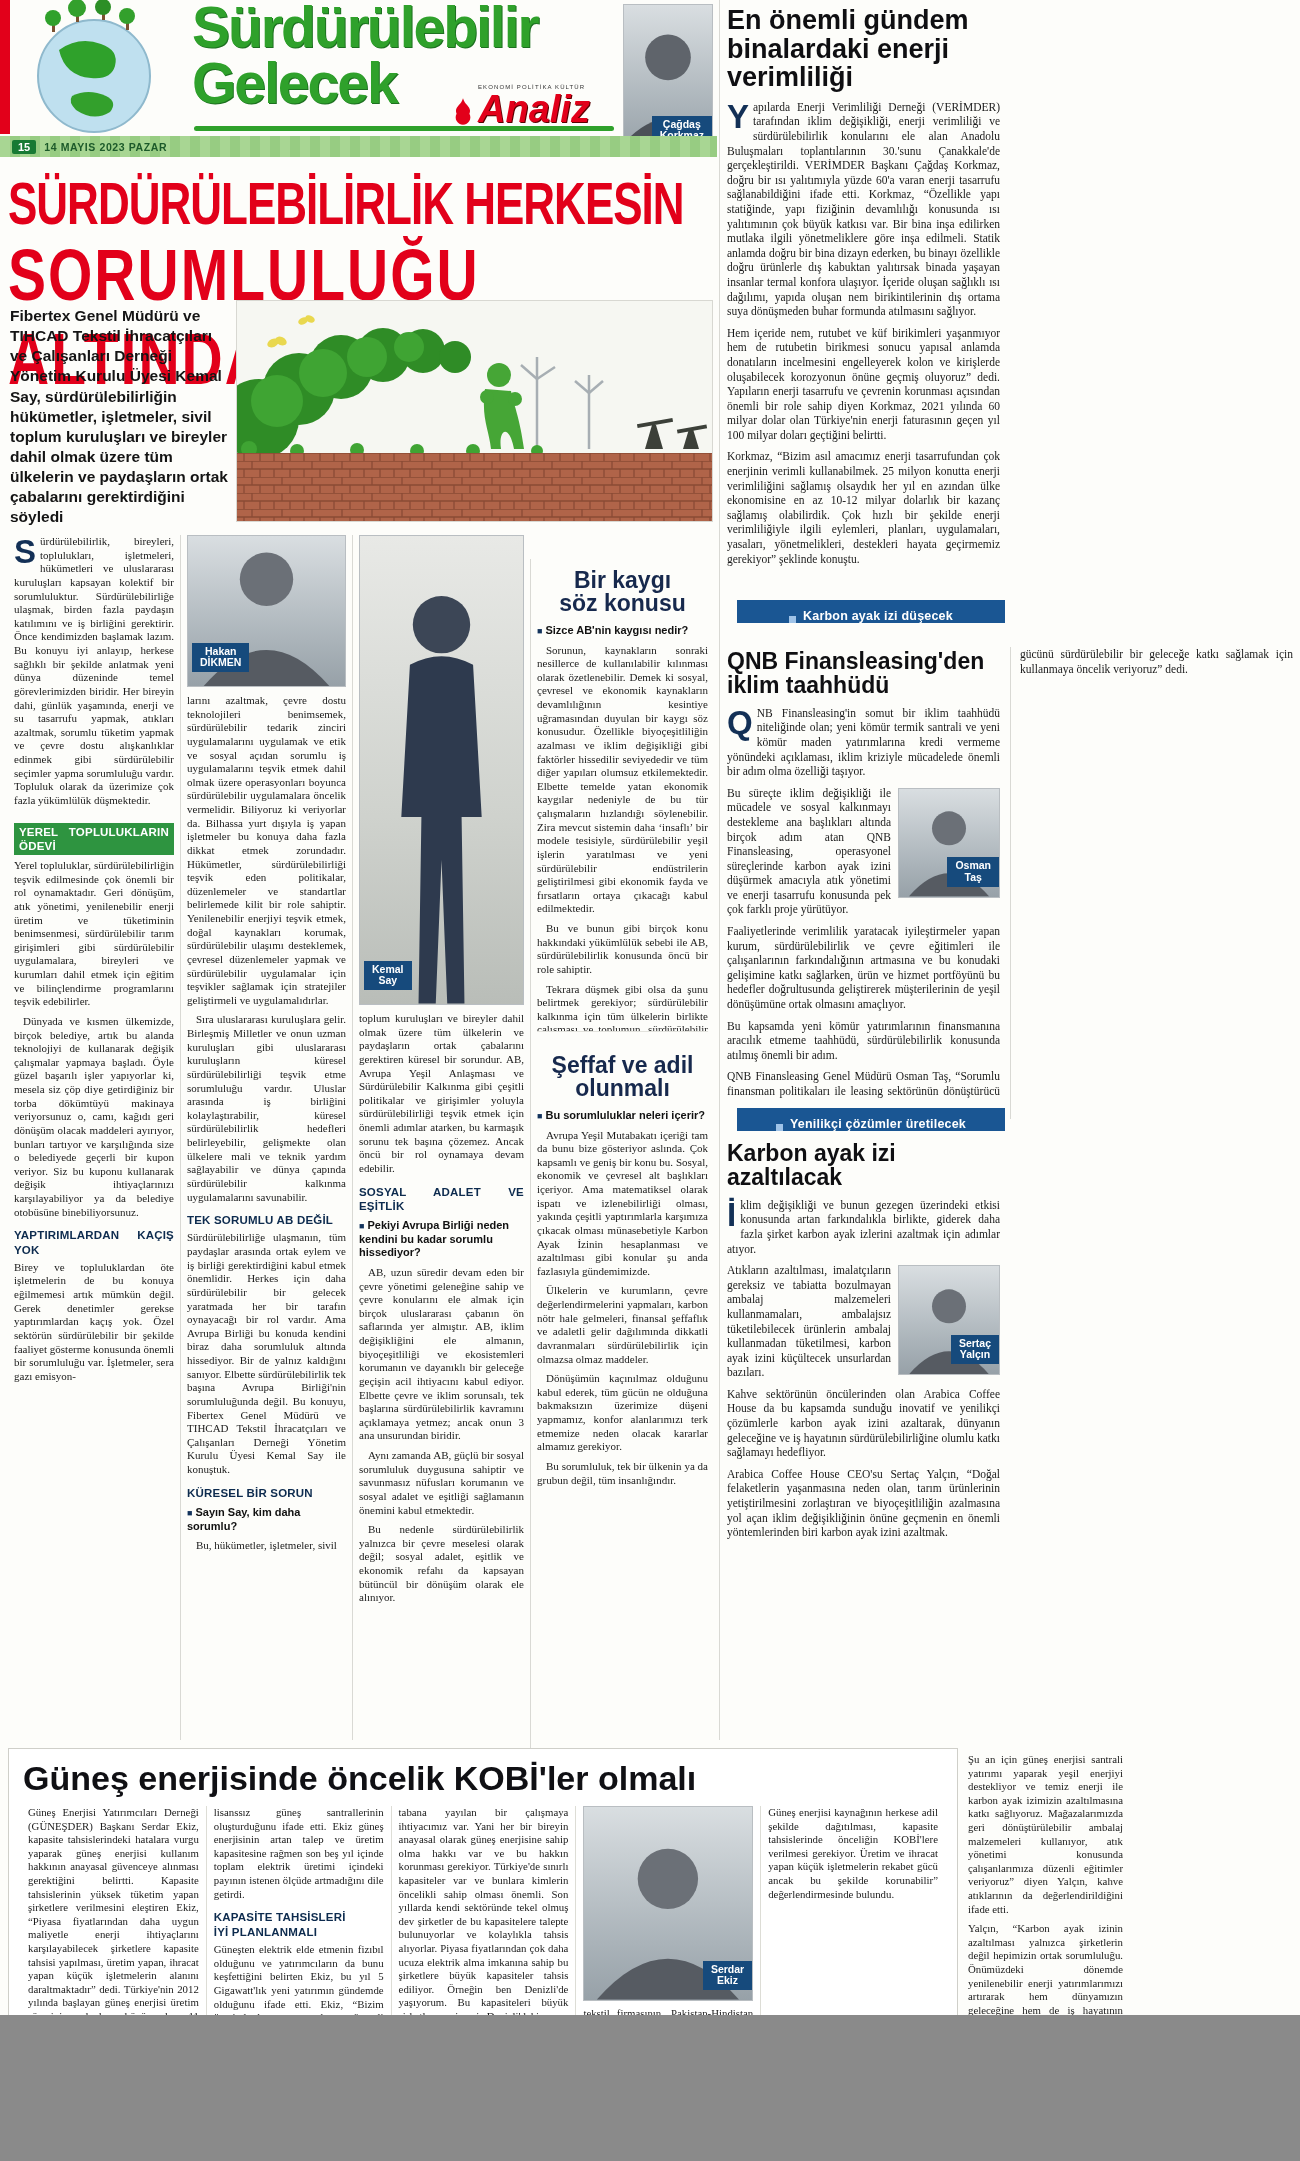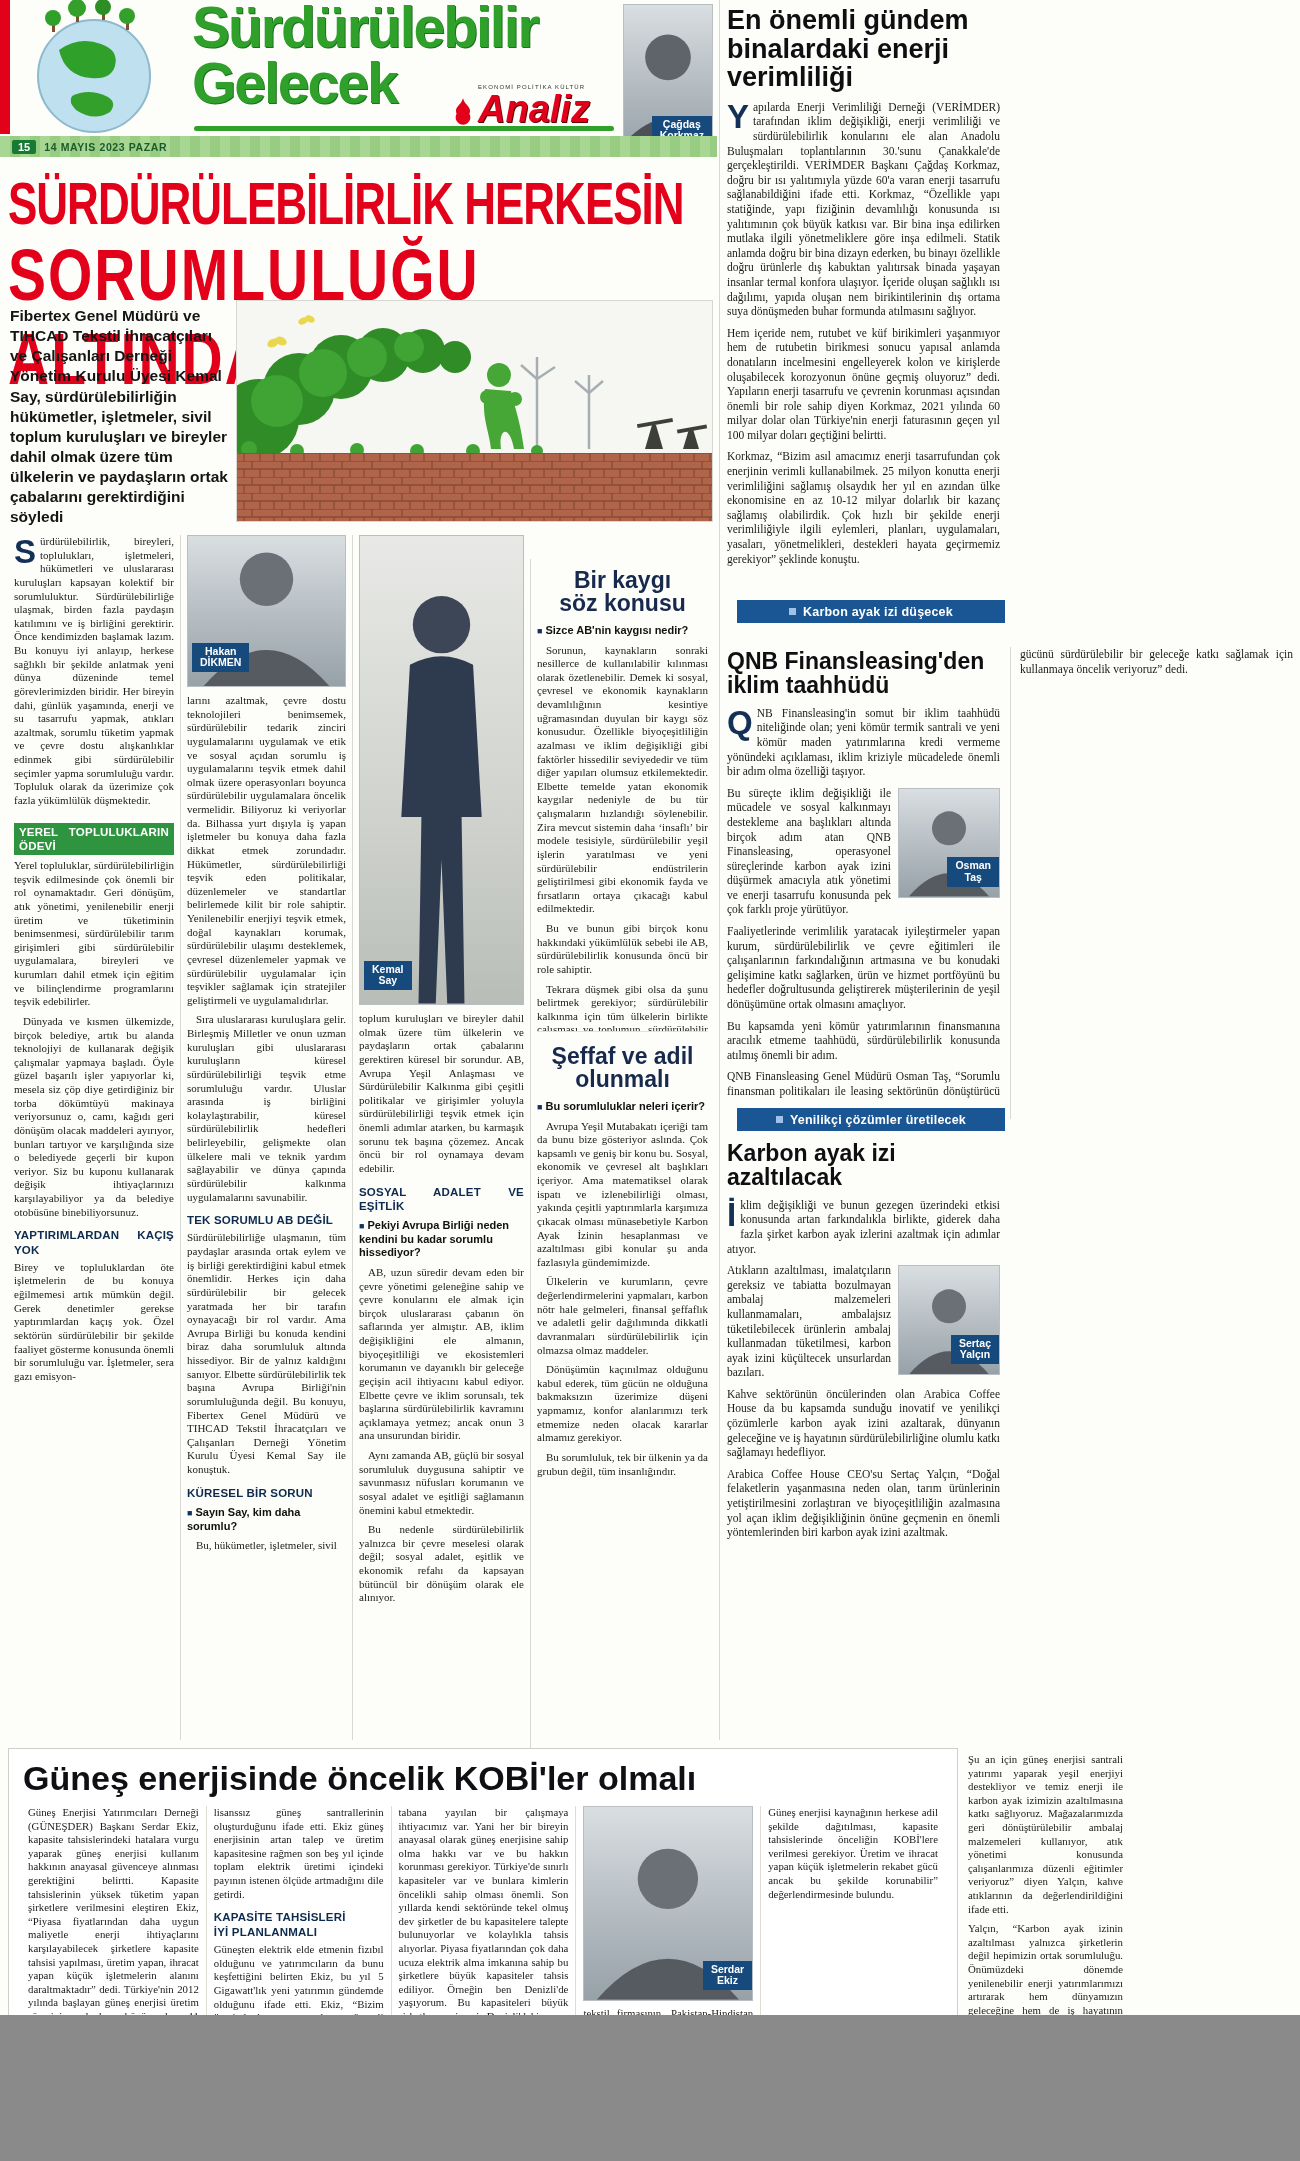--- a/index.html
+++ b/index.html
@@ -89,21 +89,21 @@
   .r1 { left:727px; top:4px; width:566px; height:592px; }
   .r1 h2 { font-size:27px; line-height:1.06; }
   .r2 { left:727px; top:647px; width:566px; height:472px; }
   .r2 h2, .r3 h2 { font-size:23px; line-height:1.06; }
   .r3 { left:727px; top:1139px; width:566px; height:600px; }
   .r3b { left:968px; top:1753px; width:324px; height:398px; column-count:2; column-gap:14px; column-rule:1px solid #d9d9d4; column-fill:auto; overflow:hidden; font-size:10.8px; line-height:1.26; text-align:justify; }
   .r3b p { margin-bottom:6px; }
   .secbar {
     position:absolute; width:268px; height:23px; background:#1a5693; color:#fff;
     font-family:"Liberation Sans",sans-serif; font-weight:700; font-size:12.5px;
-    display:flex; align-items:center; justify-content:center; letter-spacing:.2px;
+    display:flex; align-items:flex-end; justify-content:center; letter-spacing:.2px;
   }
   .secbar .nib { width:7px; height:7px; background:#9fc3e8; margin-right:7px; }
   .float-photo { float:right; width:102px; height:110px; margin:2px 0 3px 7px; }
 
   
   .bottom-box {
     left:8px; top:1748px; width:950px; height:405px; background:#fff;
     border:1px solid #cfcfc9; padding:10px 12px;
   }
   .bottom-box h2 { font-family:"Liberation Sans",sans-serif; font-weight:700; font-size:34px; color:#101014; margin:0 0 8px 2px; }
@@ -287,21 +287,21 @@
 
     <div class="col c4">
       <div class="iv-box" style="height:472px;">
         <div class="iv-title pre">Bir kaygı
 söz konusu</div>
         <p class="qa-q"><span class="bullet">■</span><span>Sizce AB'nin kaygısı nedir?</span></p>
         <p>Sorunun, kaynakların sonraki nesillerce de kullanılabilir kılınması olarak özetlenebilir. Demek ki sosyal, çevresel ve ekonomik kaynakların devamlılığının kesintiye uğramasından duyulan bir kaygı söz konusudur. Özellikle biyoçeşitliliğin azalması ve iklim değişikliği gibi faktörler hissedilir seviyededir ve tüm diğer yapıları olumsuz etkilemektedir. Elbette temelde yatan ekonomik kaygılar nedeniyle de bu tür çalışmaların hızlandığı söylenebilir. Zira mevcut sistemin daha ‘insaflı’ bir modele tesisiyle, sürdürülebilir yeşil işlerin yaratılması ve yeni sürdürülebilir endüstrilerin geliştirilmesi gibi ekonomik fayda ve fırsatların ortaya çıkacağı kabul edilmektedir.</p>
         <p>Bu ve bunun gibi birçok konu hakkındaki yükümlülük sebebi ile AB, sürdürülebilirlik konusunda öncü bir role sahiptir.</p>
         <p>Tekrara düşmek gibi olsa da şunu belirtmek gerekiyor; sürdürülebilir kalkınma için tüm ülkelerin birlikte çalışması ve toplumun, sürdürülebilir uygulamaları benimsemesi esastır.</p>
       </div>
-      <div class="iv-box" style="height:716px; border-top:1px solid #e2e2dc; padding-top:3px;">
+      <div class="iv-box" style="height:716px; border-top:1px solid #e2e2dc; padding-top:12px;">
         <div class="iv-title pre">Şeffaf ve adil
 olunmalı</div>
         <p class="qa-q"><span class="bullet">■</span><span>Bu sorumluluklar neleri içerir?</span></p>
         <p>Avrupa Yeşil Mutabakatı içeriği tam da bunu bize gösteriyor aslında. Çok kapsamlı ve geniş bir konu bu. Sosyal, ekonomik ve çevresel alt başlıkları içeriyor. Ama matematiksel olarak ispatı ve izlenebilirliği olması, yakında çeşitli yaptırımlarla karşımıza çıkacak olması münasebetiyle Karbon Ayak İzinin hesaplanması ve azaltılması gibi konular şu anda fazlasıyla gündemimizde.</p>
         <p>Ülkelerin ve kurumların, çevre değerlendirmelerini yapmaları, karbon nötr hale gelmeleri, finansal şeffaflık ve adaletli gelir dağılımında dikkatli davranmaları sürdürülebilirlik için olmazsa olmaz maddeler.</p>
         <p>Dönüşümün kaçınılmaz olduğunu kabul ederek, tüm gücün ne olduğuna bakmaksızın üzerimize düşeni yapmamız, konfor alanlarımızı terk etmemize neden olacak kararlar almamız gerekiyor.</p>
         <p>Bu sorumluluk, tek bir ülkenin ya da grubun değil, tüm insanlığındır.</p>
       </div>
     </div>
   </div>

